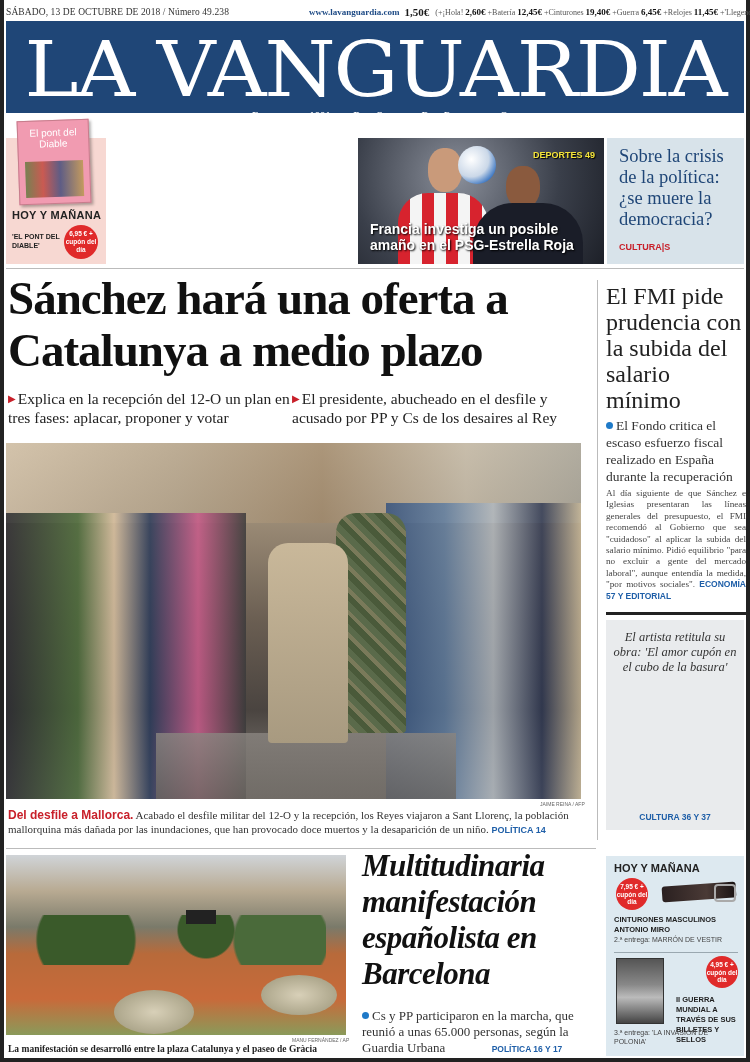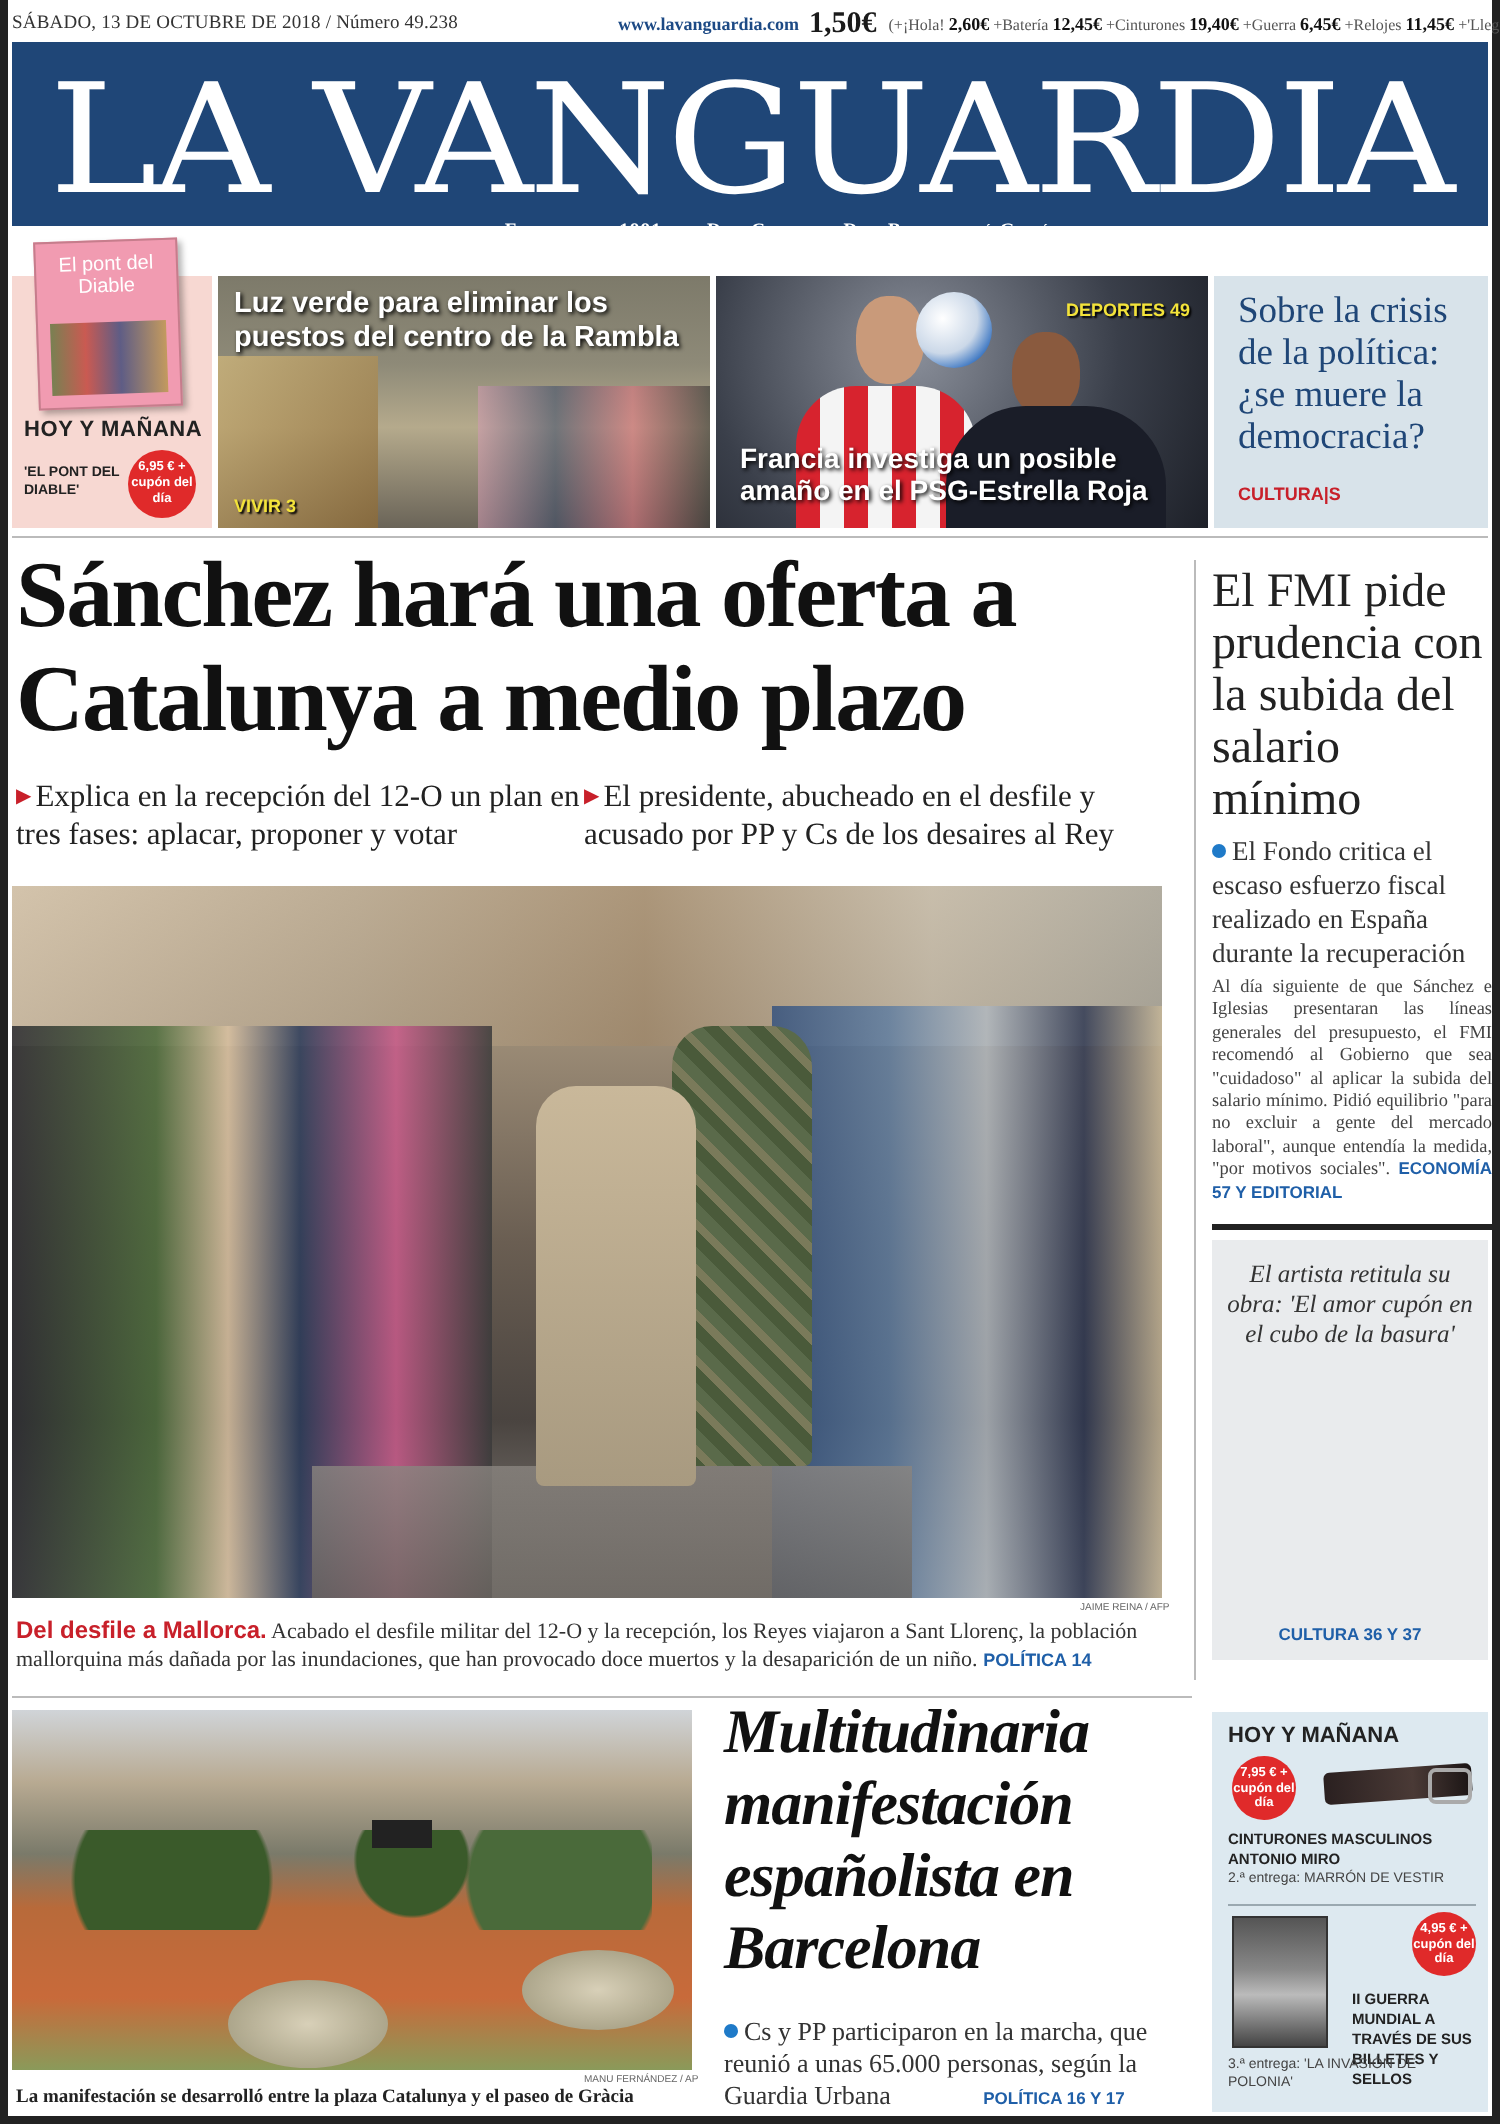--- a/index.html
+++ b/index.html
@@ -109,21 +109,21 @@
   .br-promo .e2 { position: absolute; left: 8px; top: 172px; width: 128px; font-family: "Liberation Sans", sans-serif; font-size: 7px; color: #444; line-height: 9px; }
 </style>
 </head>
 <body>
 
 <div class="frame"></div>
 
 <div class="topstrip">
   <span class="date">SÁBADO, 13 DE OCTUBRE DE 2018 / Número 49.238</span>
   <span class="url">www.lavanguardia.com</span>
-  <b style="margin-left:5px;font-size:15px;">1,50€</b>
+  <b style="margin-left:5px;font-size:11px;">1,50€</b>
   <span class="prices">
     <span>(+¡Hola!</span> <b>2,60€</b>
     <span>+Batería</span> <b>12,45€</b>
     <span>+Cinturones</span> <b>19,40€</b>
     <span>+Guerra</span> <b>6,45€</b>
     <span>+Relojes</span> <b>11,45€</b>
     <span>+'Llegendes'</span> 
      
      
   </span>
@@ -138,26 +138,20 @@
   <div class="promo-left">
     <div class="book">
       <div class="btitle">El pont del Diable</div>
       <div class="bart"></div>
     </div>
     <div class="hm">HOY Y MAÑANA</div>
     <div class="ptitle">'EL PONT DEL DIABLE'</div>
     <div class="price-badge">6,95 € + cupón del día</div>
   </div>
 
-  <div class="promo-rambla">
-    <div class="shade1"></div>
-      <div class="shade2"></div>
-    <div class="promo-headline">Luz verde para eliminar los puestos del centro de la Rambla</div>
-    <div class="section-tag-y" style="left:8px;top:110px;">VIVIR 3</div>
-  </div>
 
   <div class="promo-sport">
     <div class="head1"></div>
       <div class="head2"></div>
     <div class="shirt1"></div>
       <div class="shirt2"></div>
     <div class="ball"></div>
     <div class="section-tag-y" style="left:175px;top:12px;">DEPORTES 49</div>
     <div class="headline">Francia investiga un posible amaño en el PSG-Estrella Roja</div>
   </div>

